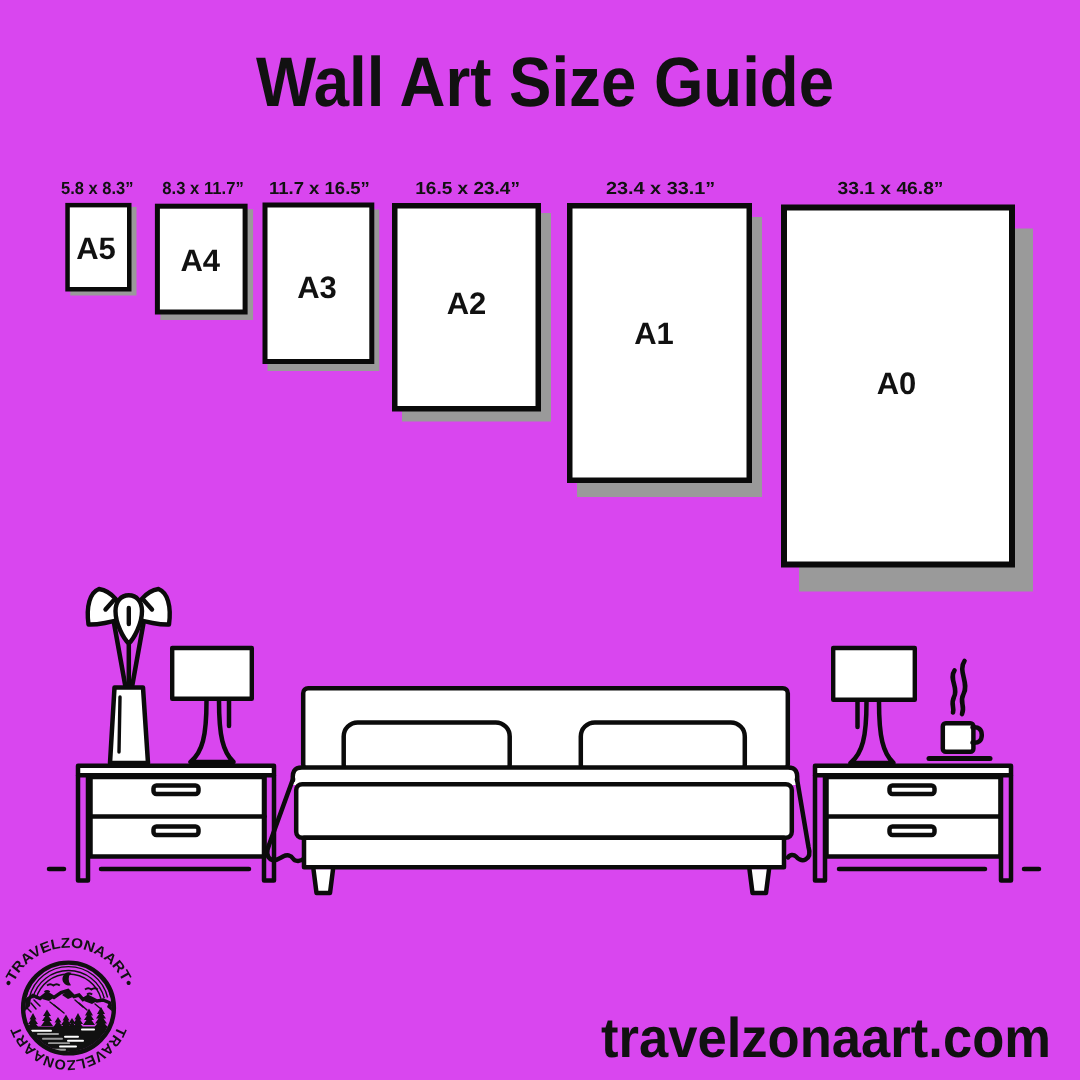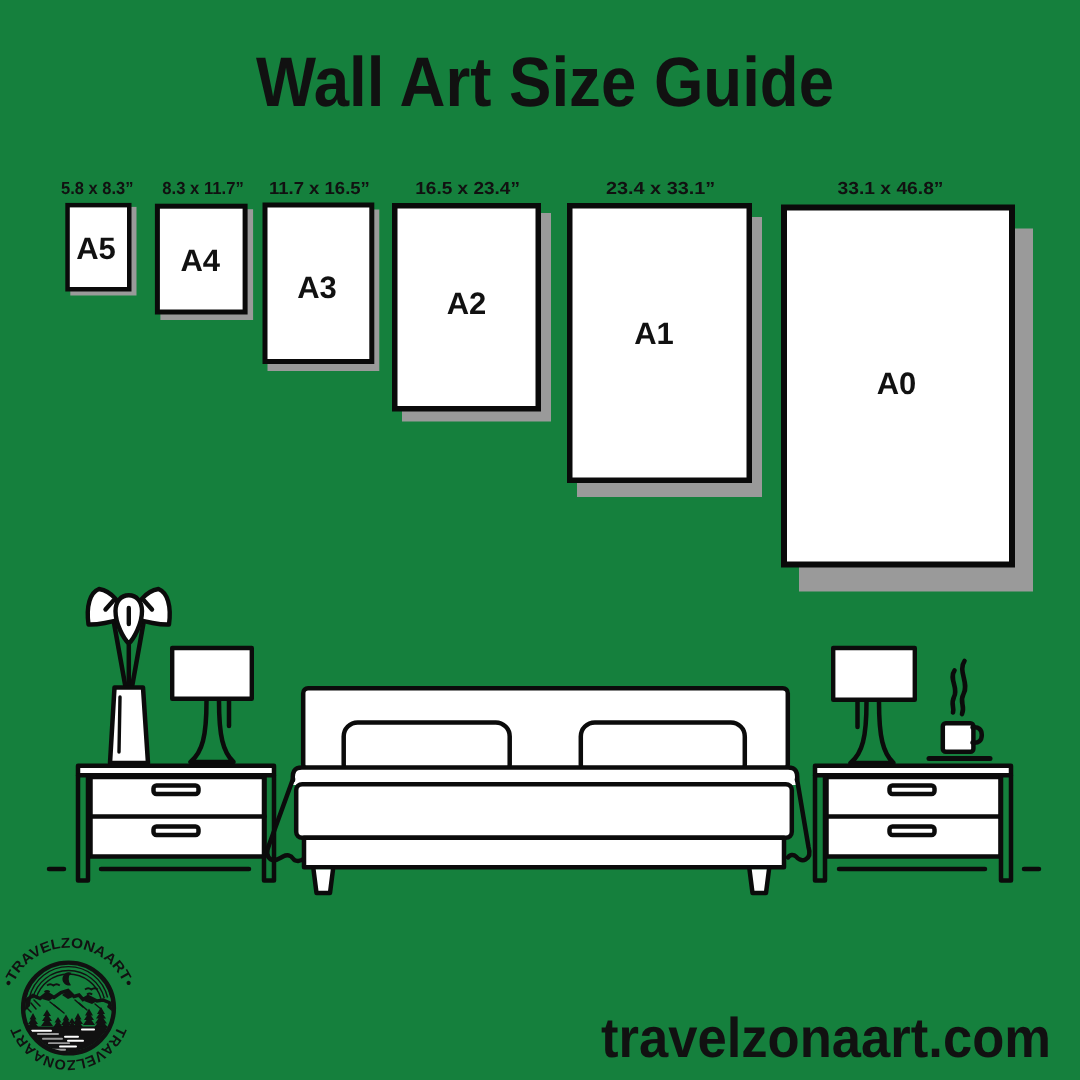--- a/index.html
+++ b/index.html
@@ -1,16 +1,16 @@
 <!DOCTYPE html>
 <html><head>
 <meta charset="utf-8">
 <style>
   html,body{margin:0;padding:0;background:#ffffff;}
-  #page{width:1080px;height:1080px;position:relative;overflow:hidden;background:#15803d;}
+  #page{width:1080px;height:1080px;position:relative;overflow:hidden;background:#d946ef;}
   svg{display:block;}
   text{font-family:"Liberation Sans", sans-serif;-webkit-font-smoothing:antialiased;text-rendering:geometricPrecision;}
 </style>
 </head>
 <body>
 <div id="page">
 <svg width="1080" height="1080" viewBox="0 0 1080 1080" xmlns="http://www.w3.org/2000/svg">
 
   <text x="545" y="106" font-size="70" font-weight="bold" text-anchor="middle" fill="#111" textLength="578" lengthAdjust="spacingAndGlyphs">Wall Art Size Guide</text>
 

